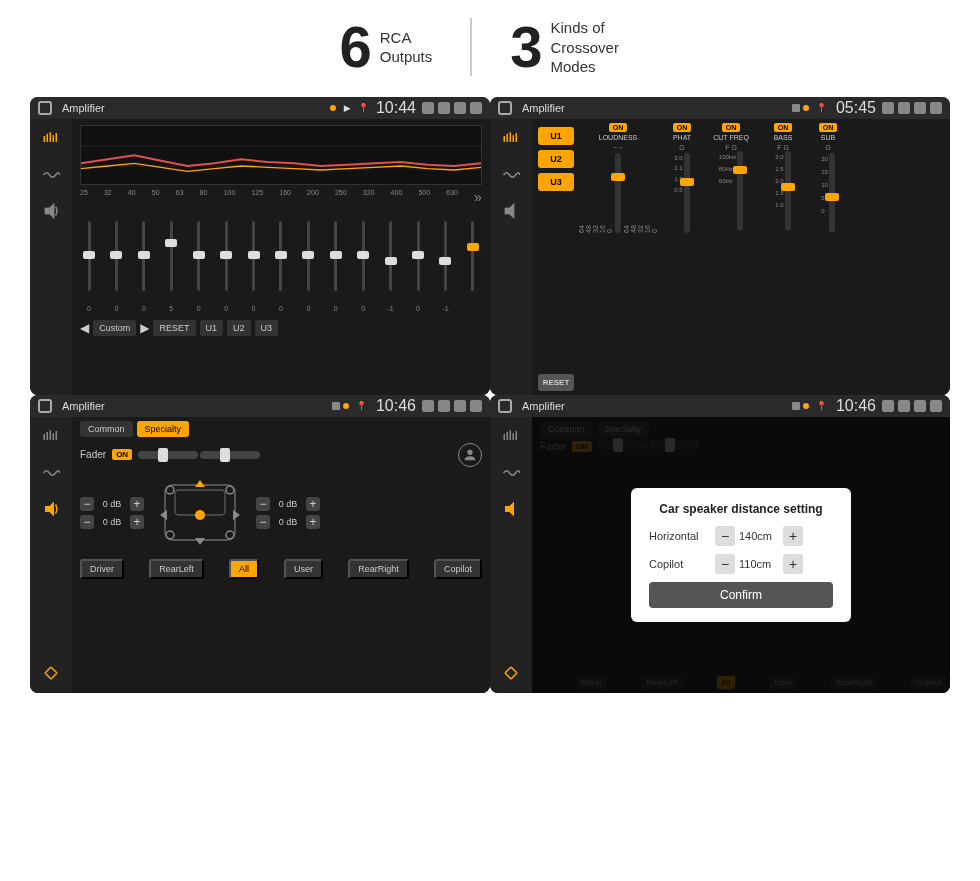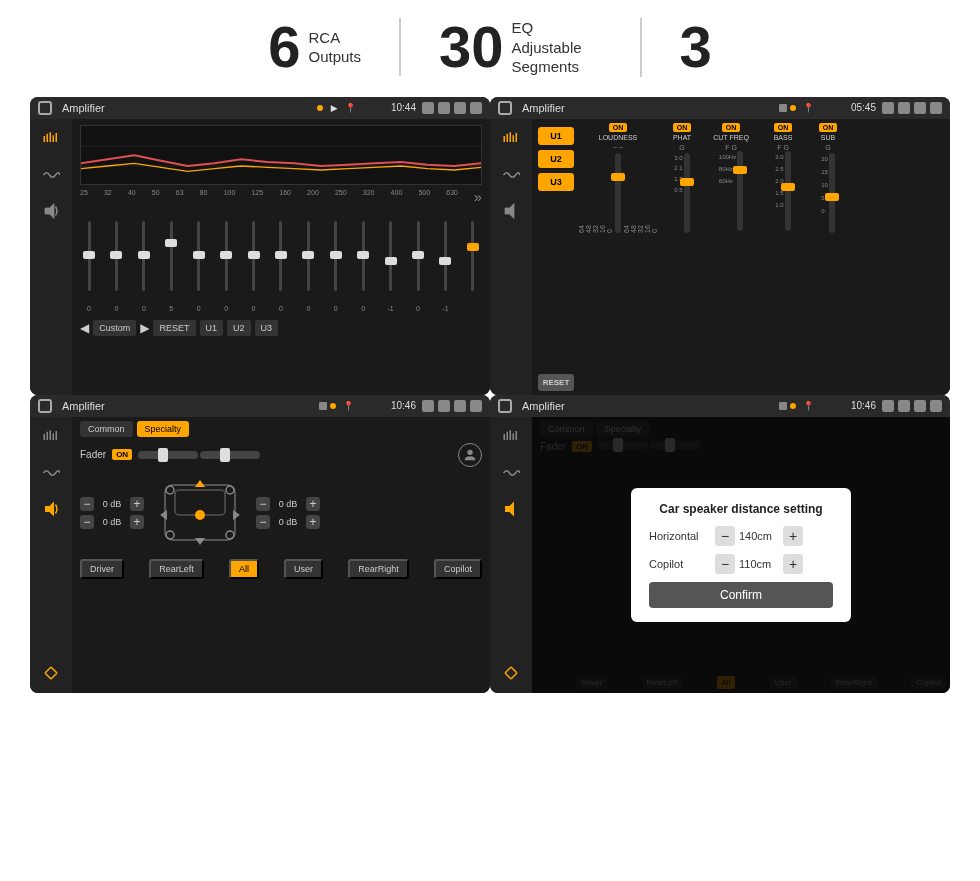--- a/index.html
+++ b/index.html
@@ -90,23 +90,22 @@
       border-radius: 3px;
       display: inline-block;
     }
     .status-bar-title {
       font-size: 11px;
       color: #ddd;
       flex: 1;
       margin-left: 4px;
     }
     .status-bar-time {
-      font-size: 10px;
+      font-size: 16px;
       color: #ddd;
-      margin-left: 28px;
     }
     .status-bar-icons {
       display: flex;
       gap: 4px;
       align-items: center;
     }
     .status-icon {
       width: 12px;
       height: 12px;
       background: #888;
@@ -519,25 +518,22 @@
 
 <div class="page-container">
 
 
   <div class="stats-row">
     <div class="stat-item">
       <span class="stat-number">6</span>
       <span class="stat-text">RCA<br>Outputs</span>
     </div>
     <div class="stat-item">
-      <span class="stat-number">30</span>
-      <span class="stat-text">EQ Adjustable<br>Segments</span>
-    </div>
-    <div class="stat-item">
       <span class="stat-number">3</span>
+      <span class="stat-text">Kinds of<br>Crossover Modes</span>
     </div>
   </div>
 
   <div class="screenshots-grid">
 
     <div class="screen-panel">
       <div class="status-bar">
         <span class="status-bar-home"></span>
         <span class="status-bar-title">Amplifier</span>
         <span class="status-dot"></span>

